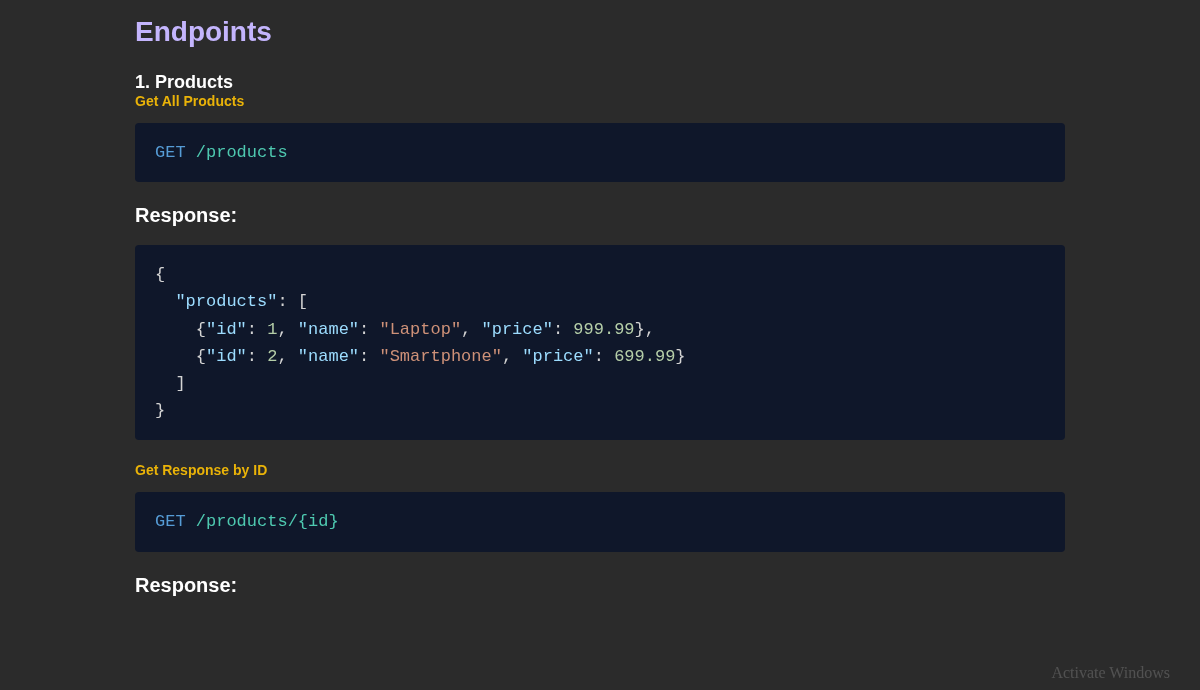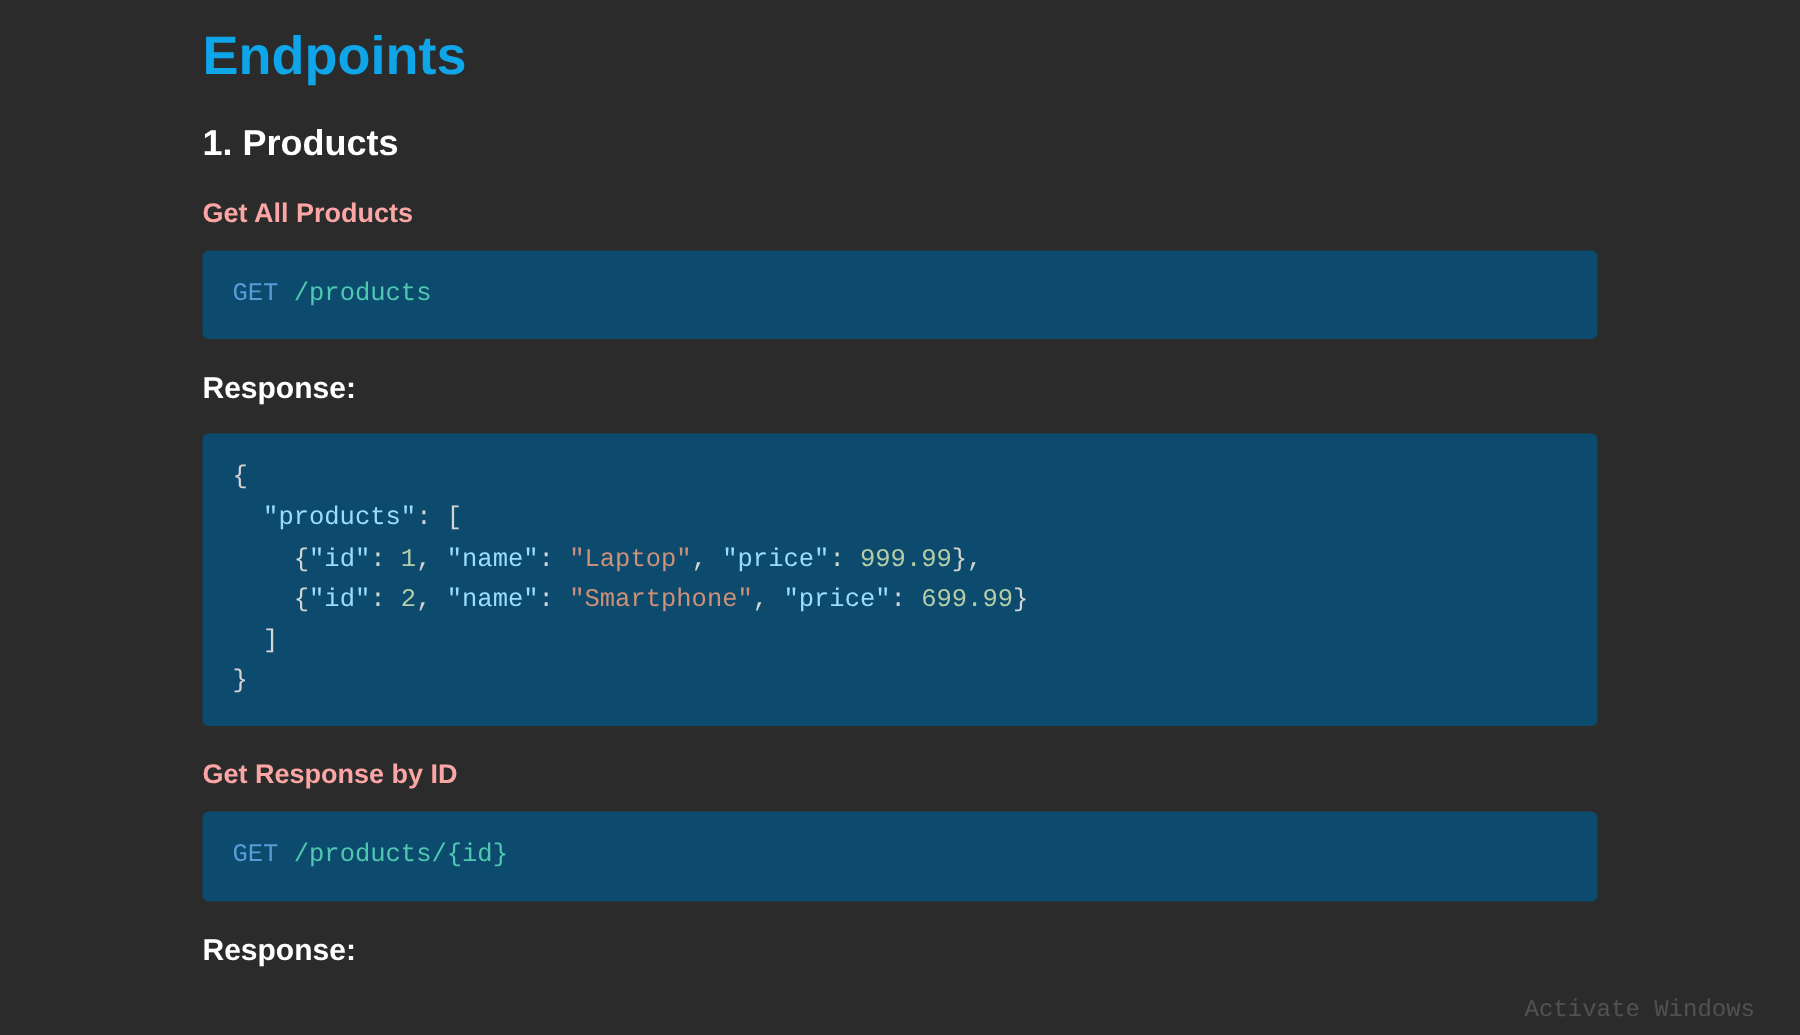--- a/index.html
+++ b/index.html
@@ -8,39 +8,38 @@
       color: #e8e8e8;
       font-family: "Segoe UI", -apple-system, BlinkMacSystemFont, sans-serif;
       width: 1200px;
       height: 690px;
       overflow: hidden;
     }
     .content {
       padding: 16px 135px 0 135px;
     }
     h2.section-title {
-      font-size: 36px;
+      font-size: 28px;
       font-weight: 700;
-      color: #0ea5e9;
+      color: #c4b5fd;
       margin-bottom: 24px;
     }
     h3.subsection-title {
-      font-size: 24px;
+      font-size: 18px;
       font-weight: 700;
       color: #ffffff;
-      margin-bottom: 22px;
     }
     h4.item-title {
-      font-size: 18px;
+      font-size: 14px;
       font-weight: 700;
-      color: #fca5a5;
+      color: #eab308;
       margin-bottom: 14px;
     }
     .code-block {
-      background: #0c4a6e;
+      background: #0f172a;
       border-radius: 4px;
       padding: 16px 20px;
       font-family: Consolas, "Courier New", monospace;
       font-size: 17px;
       line-height: 1.6;
       margin-bottom: 22px;
       white-space: pre;
       color: #d4d4d4;
       overflow-x: auto;
     }
@@ -56,21 +55,21 @@
     .tk-punc   { color: #d4d4d4; }
     .tk-key    { color: #9cdcfe; }
     .tk-string { color: #ce9178; }
     .tk-number { color: #b5cea8; }
     .watermark {
       position: fixed;
       right: 30px;
       bottom: 8px;
       color: rgba(255,255,255,0.18);
       font-size: 16px;
-      font-family: Liberation Mono, monospace;
+      font-family: Liberation Serif, serif;
       pointer-events: none;
     }
   </style>
 </head>
 <body>
 
 <div class="content">
 
   <h2 class="section-title">Endpoints</h2>
 

